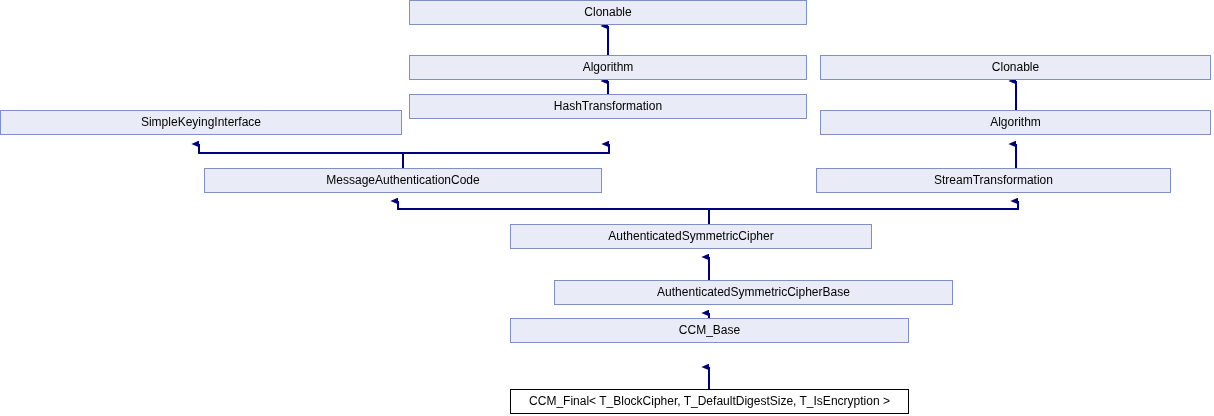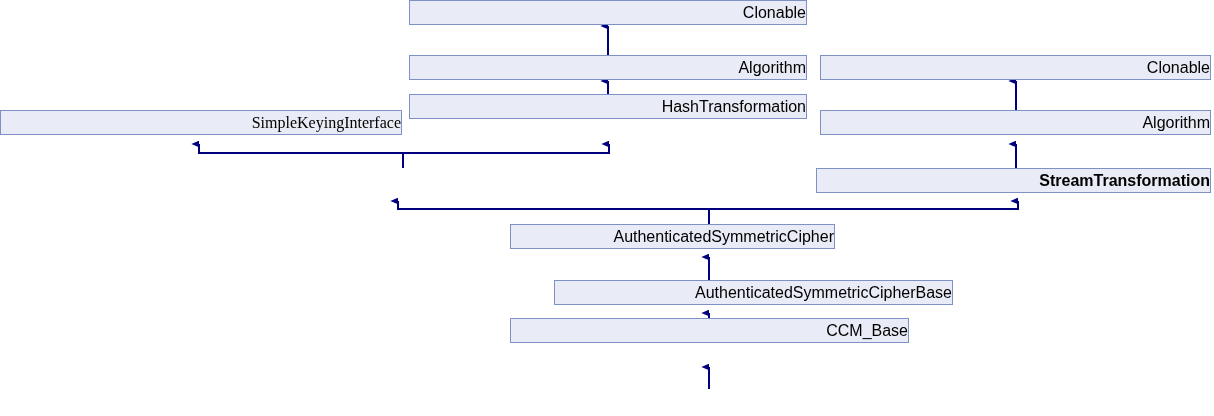--- a/index.html
+++ b/index.html
@@ -22,22 +22,22 @@
     top: 0;
     width: 1214px;
     height: 416px;
     pointer-events: none;
   }
   .node {
     position: absolute;
     box-sizing: border-box;
     height: 25px;
     line-height: 23px;
-    text-align: right;
-    font-size: 16px;
+    text-align: center;
+    font-size: 12px;
     color: #000000;
     background: #e9ecf6;
     border: 1px solid #7e90c4;
     white-space: nowrap;
     overflow: hidden;
     cursor: pointer;
   }
   .node.focus {
     background: #ffffff;
     border: 1px solid #000000;
@@ -74,21 +74,23 @@
 
       <line x1="709" y1="334" x2="709" y2="313" marker-end="url(#arrowhead)"></line>
 
       <line x1="709" y1="389" x2="709" y2="367" marker-end="url(#arrowhead)"></line>
     </g>
   </svg>
 
   <div class="node" style="left: 409px; top: 0px; width: 398px;">Clonable</div>
   <div class="node" style="left: 409px; top: 55px; width: 398px;">Algorithm</div>
   <div class="node" style="left: 820px; top: 55px; width: 391px;">Clonable</div>
-  <div class="node" style="left: 0px; top: 110px; width: 402px; font-family: Liberation Serif, serif;">SimpleKeyingInterface</div>
+  <div class="node" style="left: 0px; top: 110px; width: 402px;">SimpleKeyingInterface</div>
   <div class="node" style="left: 409px; top: 94px; width: 398px;">HashTransformation</div>
   <div class="node" style="left: 820px; top: 110px; width: 391px;">Algorithm</div>
-  <div class="node" style="left: 816px; top: 168px; width: 395px; font-weight: bold;">StreamTransformation</div>
-  <div class="node" style="left: 510px; top: 224px; width: 325px;">AuthenticatedSymmetricCipher</div>
+  <div class="node" style="left: 204px; top: 168px; width: 398px;">MessageAuthenticationCode</div>
+  <div class="node" style="left: 816px; top: 168px; width: 355px;">StreamTransformation</div>
+  <div class="node" style="left: 510px; top: 224px; width: 362px;">AuthenticatedSymmetricCipher</div>
   <div class="node" style="left: 510px; top: 280px; width: 399px; margin-left: 44px;">AuthenticatedSymmetricCipherBase</div>
   <div class="node" style="left: 510px; top: 318px; width: 399px;">CCM_Base</div>
+  <div class="node focus" style="left: 510px; top: 389px; width: 399px;">CCM_Final&lt; T_BlockCipher, T_DefaultDigestSize, T_IsEncryption &gt;</div>
 
 </div>
 
 </body></html>

